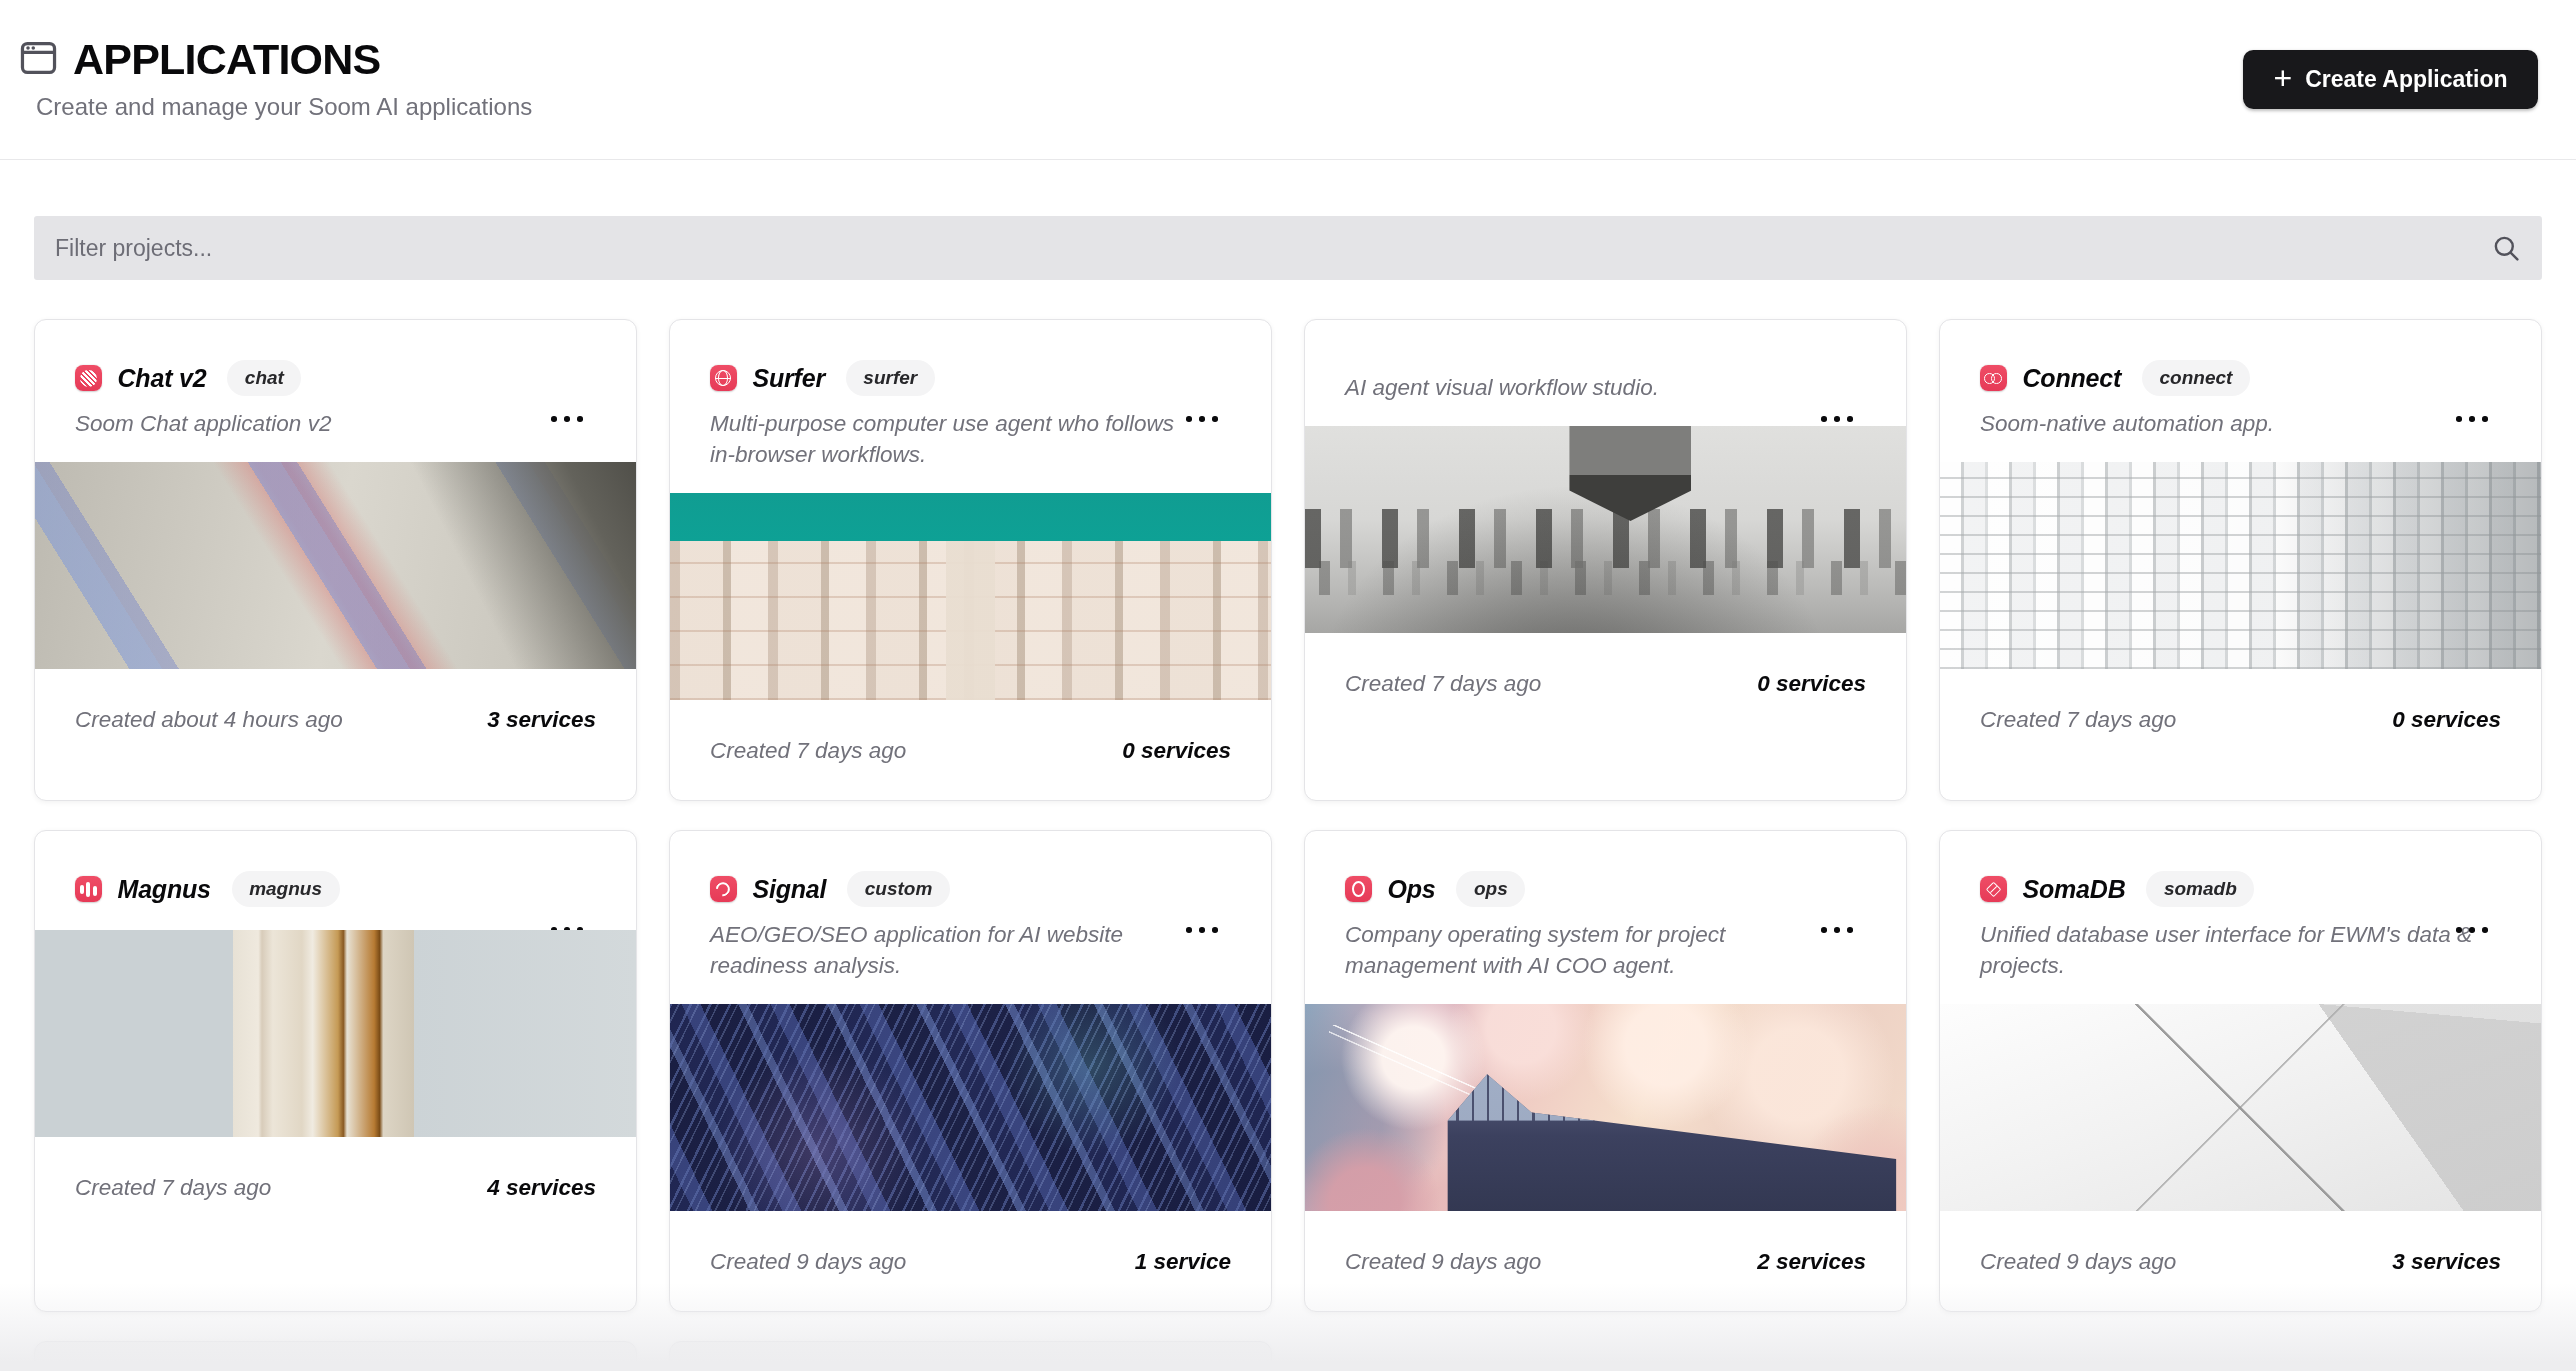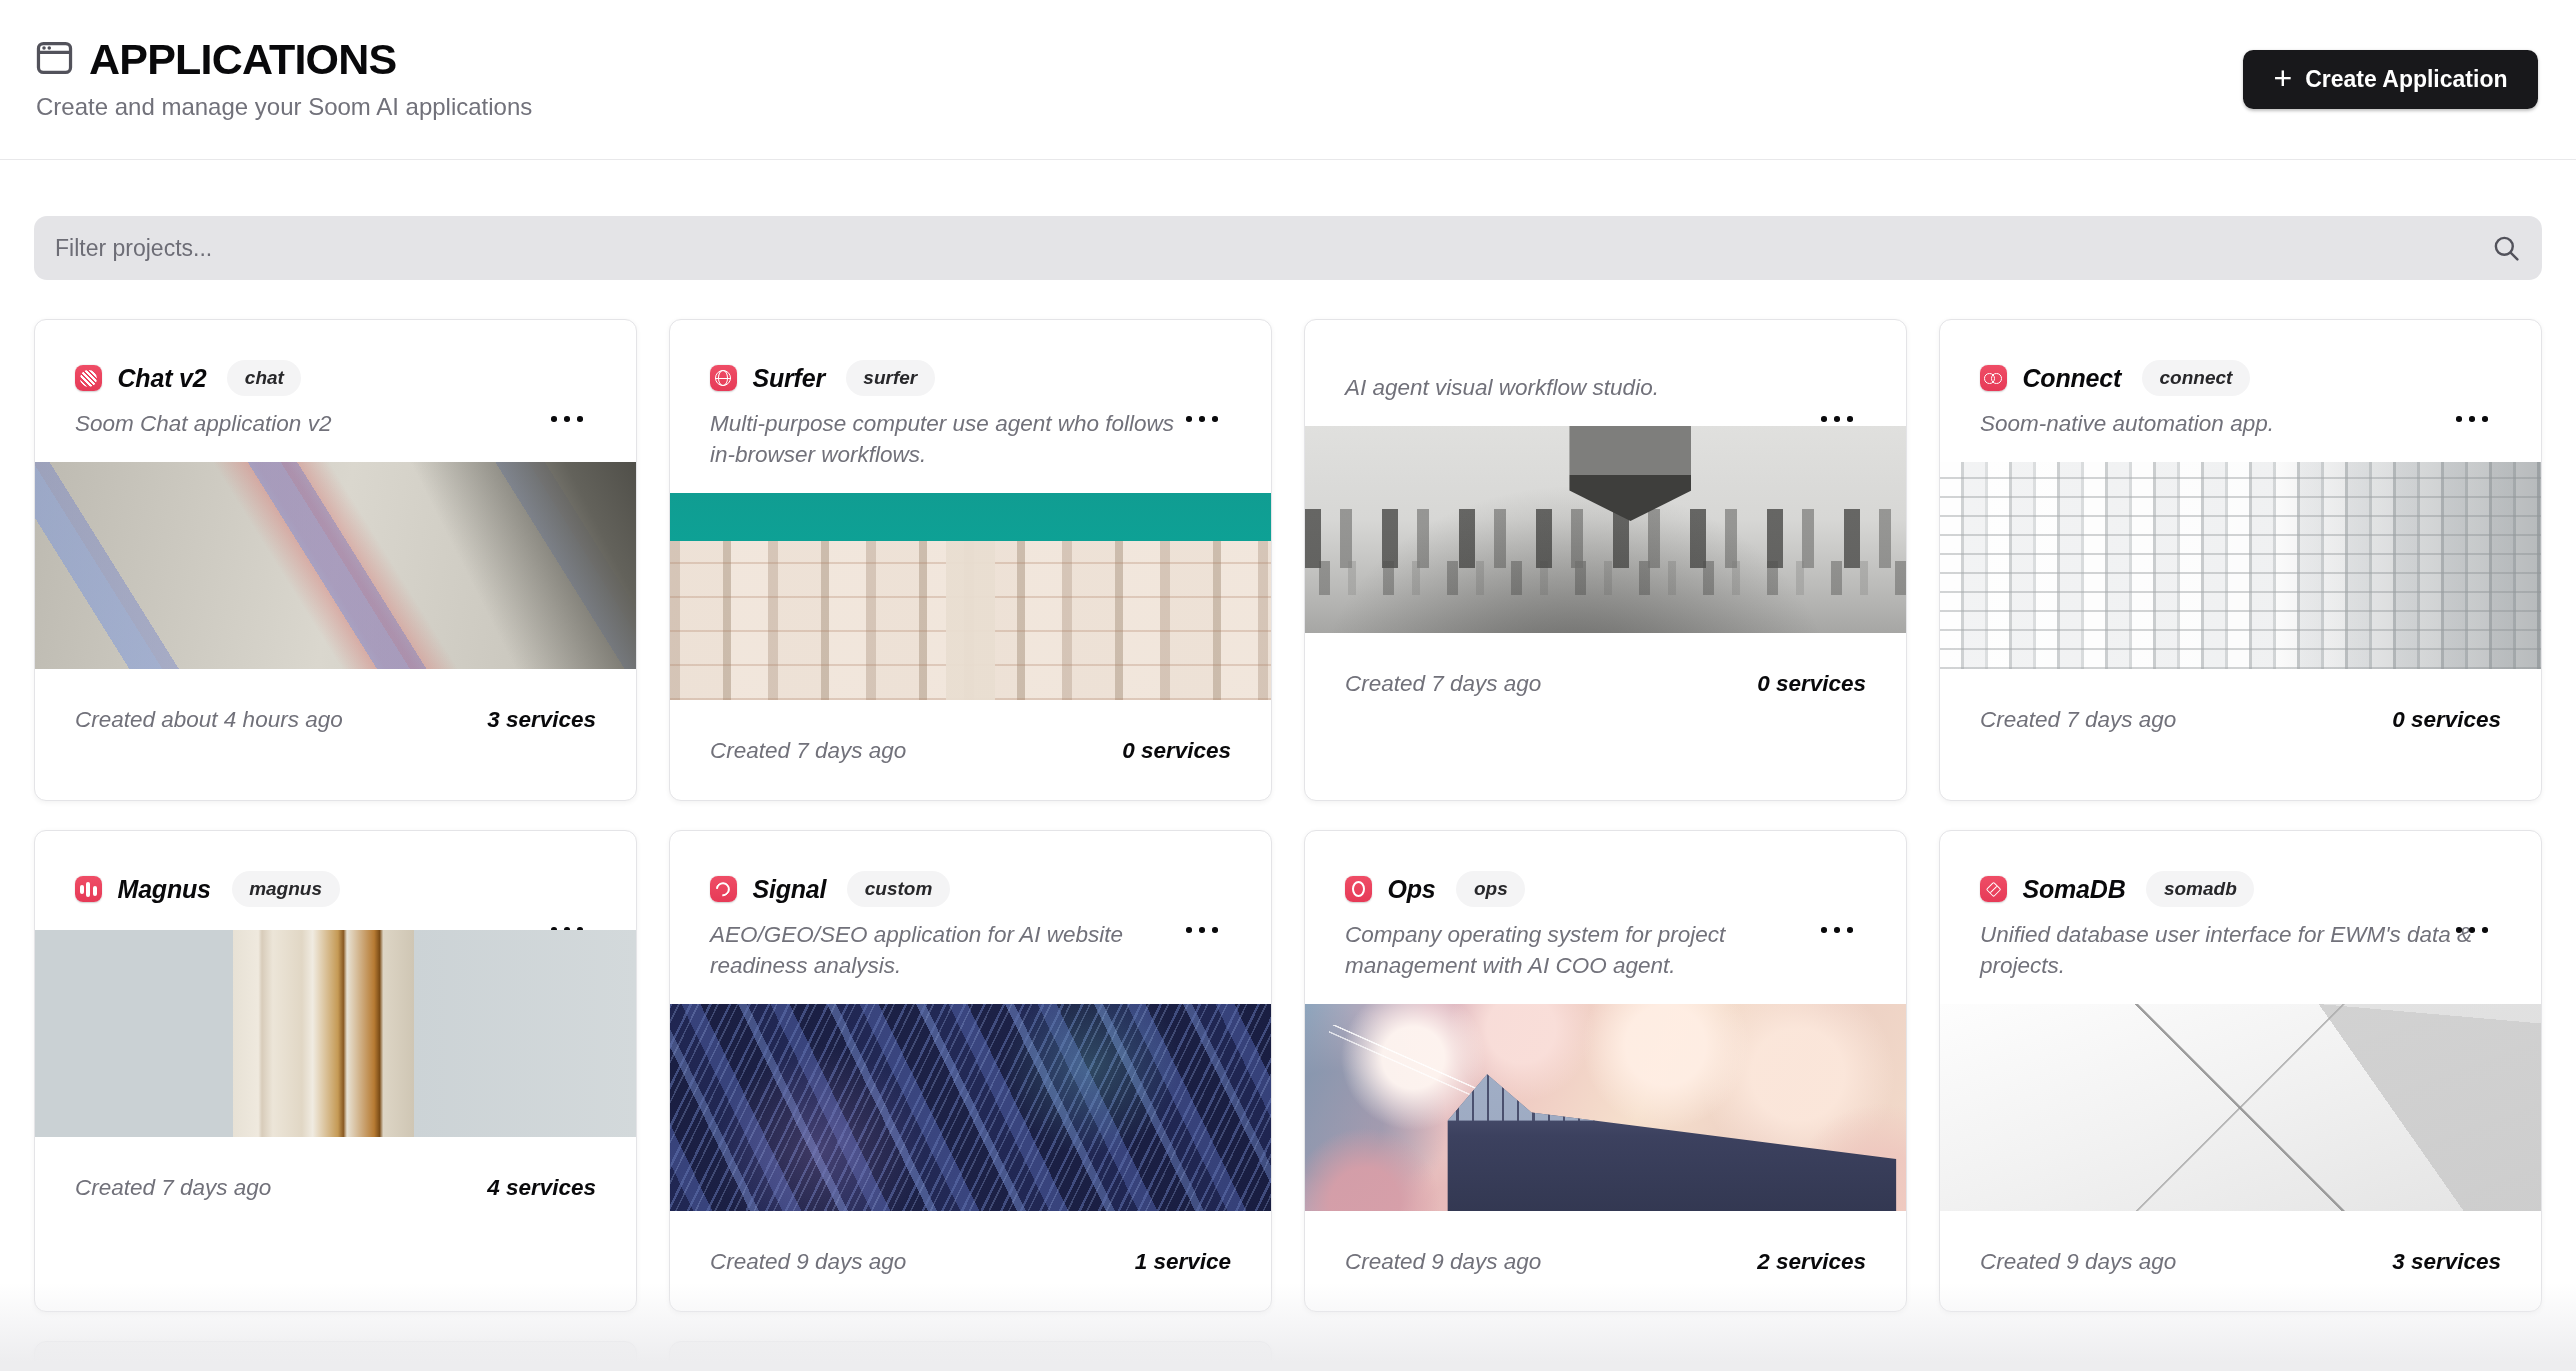--- a/index.html
+++ b/index.html
@@ -2,32 +2,32 @@
 <html style="font-size:13px"><head>
 <meta charset="utf-8">
 <style>
   * { margin:0; padding:0; box-sizing:border-box; }
   html,body { width:2576px; height:1371px; overflow:hidden; background:#ffffff;
     font-family:"Liberation Sans","DejaVu Sans",sans-serif; color:#18181b; }
   #app { position:relative; width:2576px; height:1371px; overflow:hidden; }
 
   
   .page-header { position:relative; height:160px; border-bottom:1.6px solid #e8e8ea; background:#fff; }
-  .title-wrap { position:absolute; left:36px; top:35px; display:flex; align-items:center; gap:16px; }
+  .title-wrap { position:absolute; left:20px; top:35px; display:flex; align-items:center; gap:16px; }
   .h1 { font-size:43px; font-weight:700; letter-spacing:-0.8px; color:#09090b; }
   .subtitle { position:absolute; left:36px; top:93px; font-size:24px; color:#71717a; }
   .create-btn { position:absolute; right:38px; top:50px; height:59px; padding:0 30.5px;
     background:#18181b; color:#fff; border:none; border-radius:10.4px; display:flex; align-items:center;
     gap:13px; font-size:23px; font-weight:600; font-family:inherit; cursor:pointer;
     box-shadow:0 1.6px 3.2px rgba(0,0,0,.25); }
   .plus { font-size:32px; font-weight:400; line-height:0; margin-top:-3.2px; }
 
   
   .filter-bar { position:relative; margin:56px 34px 0 34px; height:64px; background:#e4e4e7;
-    border-radius:13px; display:flex; align-items:center; }
+    border-radius:3px; display:flex; align-items:center; }
   .filter-input { flex:1; height:100%; background:transparent; border:none; outline:none;
     padding:0 72px 0 21px; font-size:23px; color:#3f3f46; font-family:inherit; }
   .filter-input::placeholder { color:#6d6d76; }
   .search-ico { position:absolute; right:21px; top:17.6px; }
 
   
   .grid { display:grid; grid-template-columns:repeat(4,1fr); grid-auto-rows:482px;
     gap:29px 32px; padding:0 34px; margin-top:39px; }
   .card { position:relative; background:#fff; border:1.6px solid #e4e4e7; border-radius:12px;
     overflow:hidden; box-shadow:0 1.6px 4.8px rgba(0,0,0,.05); cursor:pointer;font-style:italic; }

